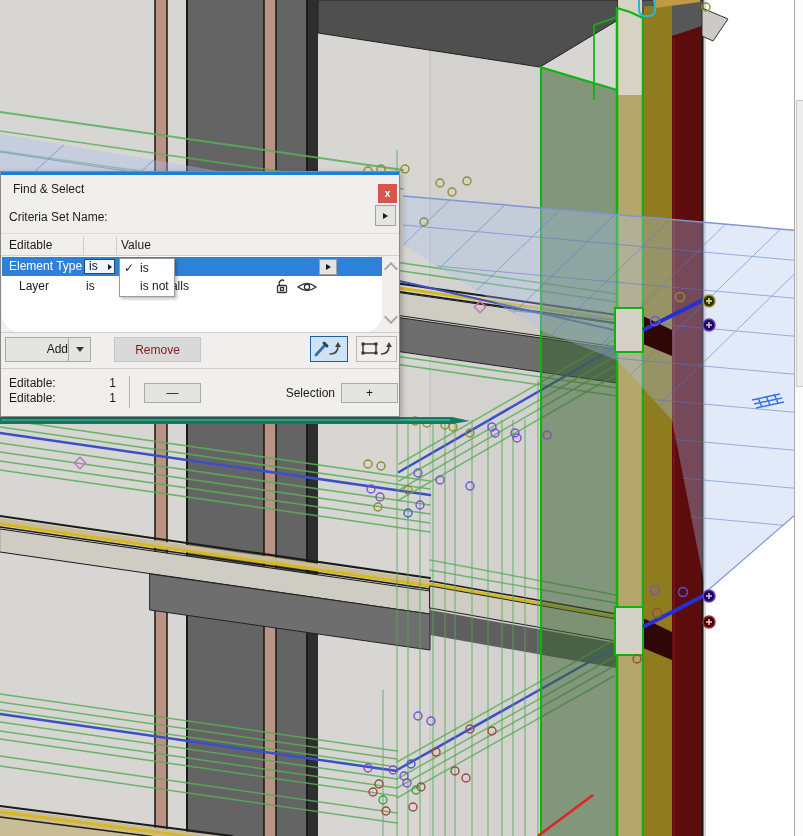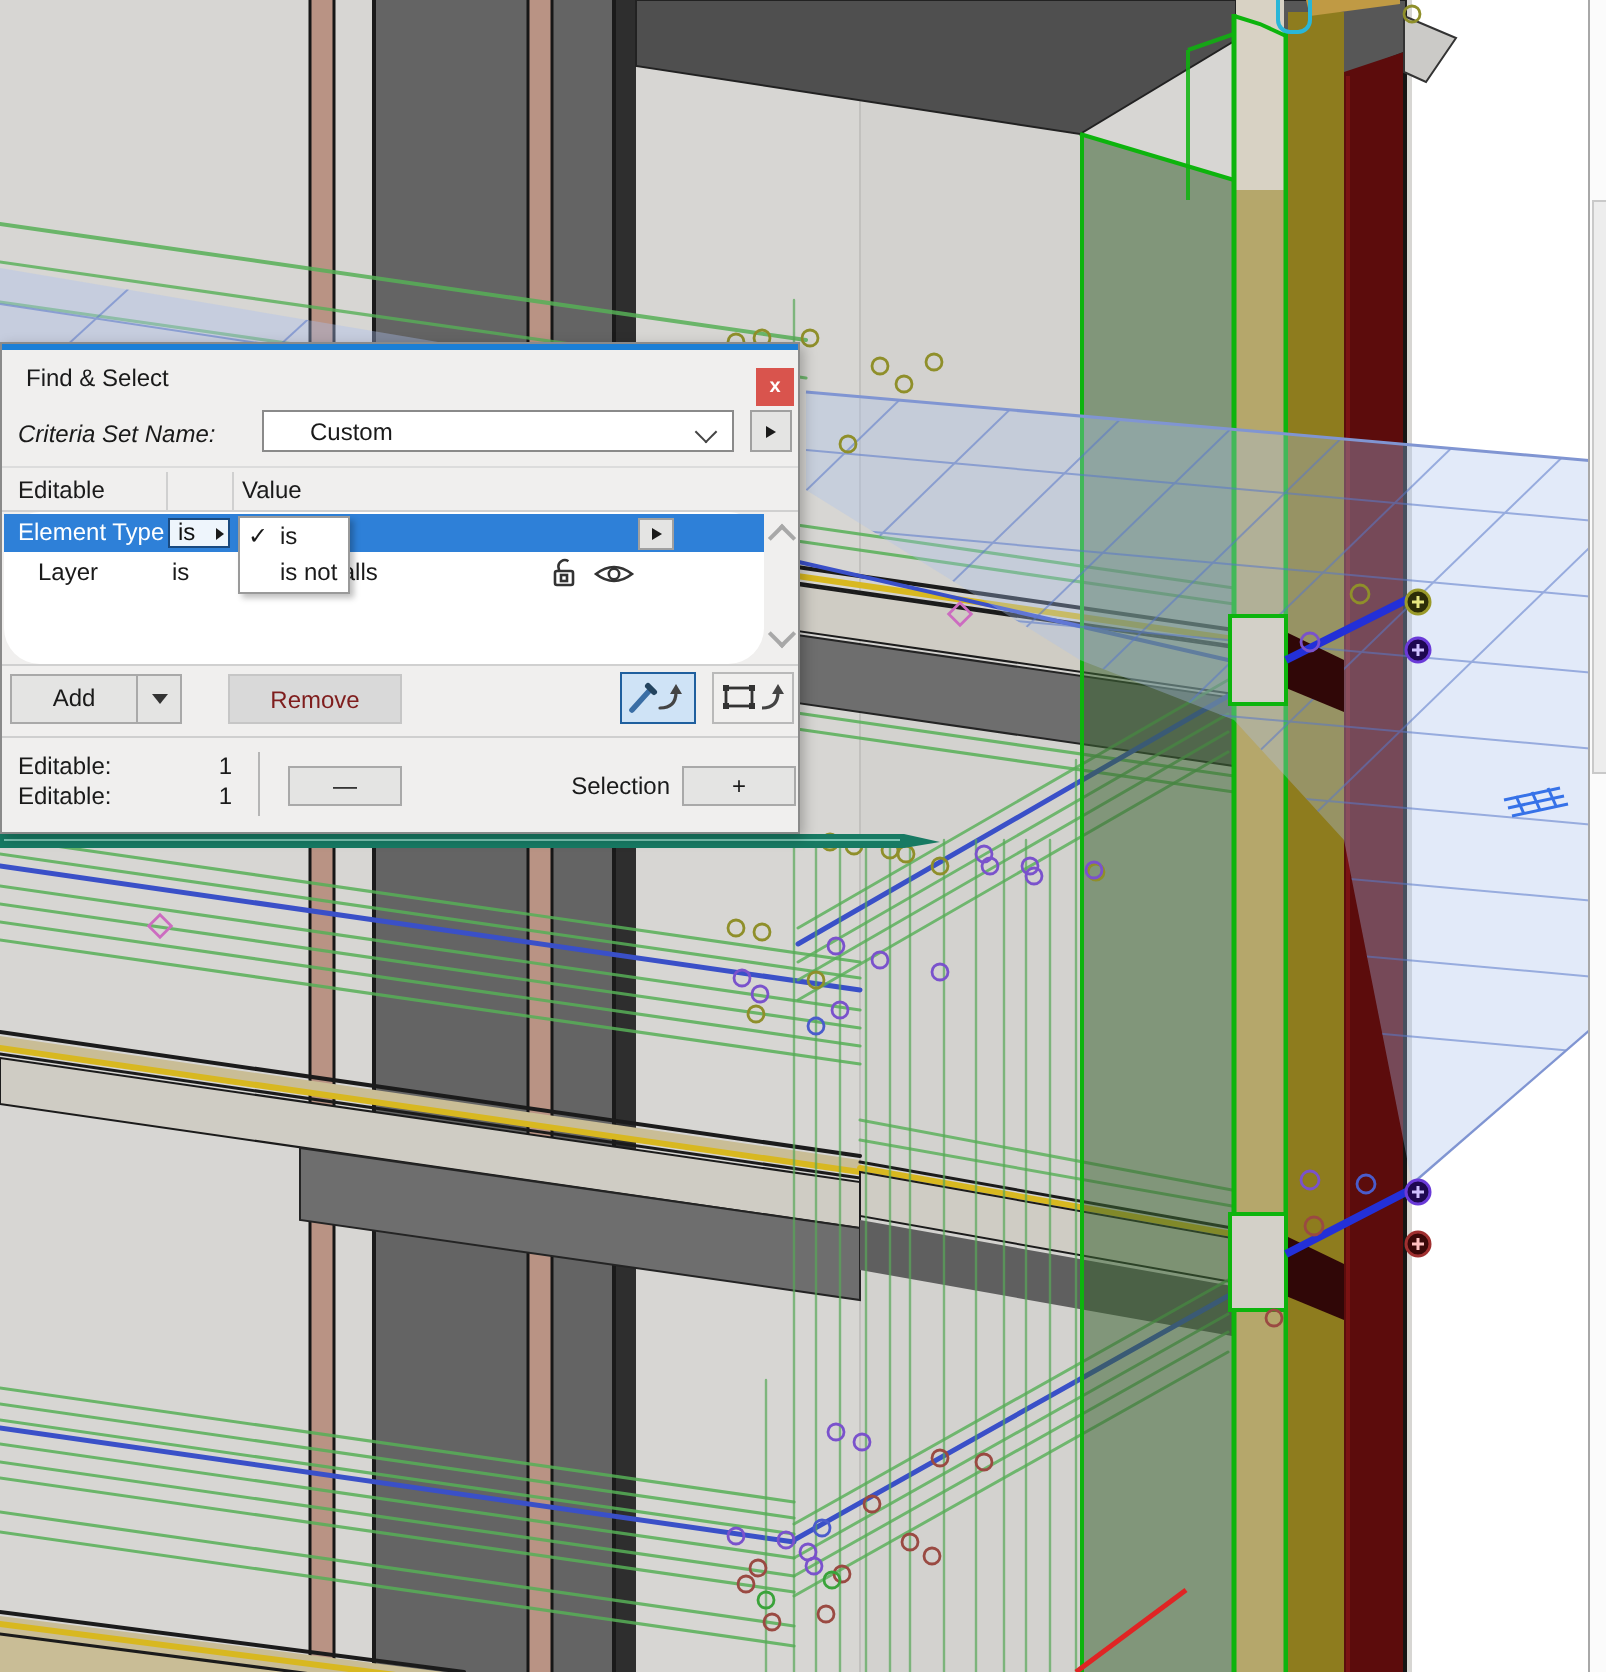--- a/index.html
+++ b/index.html
@@ -6,21 +6,21 @@
   body{width:803px;height:836px;position:relative;overflow:hidden;background:#fff;
        font-family:"Liberation Sans","DejaVu Sans",sans-serif;font-size:12px;color:#1a1a1a;}
   #scene{position:absolute;left:0;top:0;}
   
   #dlg{position:absolute;left:0;top:171;width:398px;height:244px;background:#f0efee;
        border:1px solid #8a8a8a;box-shadow:2px 2px 6px rgba(0,0,0,.25);}
   #dlg .accent{position:absolute;left:0;top:0;width:100%;height:3px;}
   .title{position:absolute;left:12px;top:10px;font-size:12px;}
   .closebtn{position:absolute;right:2px;top:12px;width:19px;height:19px;background:#d9544d;
        color:#fff;font-weight:bold;font-size:10px;text-align:center;line-height:19px;cursor:default;}
-  .csn-label{position:absolute;left:8px;top:38px;font-style:italic;}
+  .csn-label{position:absolute;left:8px;top:38px;}
   .combo{position:absolute;left:130px;top:33px;width:236px;height:21px;background:#fff;
        border:1px solid #8a8a8a;line-height:21px;padding-left:23px;box-sizing:border-box;}
   .combo .chev{position:absolute;right:9px;top:6px;width:7px;height:7px;
        border-left:1.5px solid #444;border-bottom:1.5px solid #444;transform:rotate(-45deg);}
   .sidebtn{position:absolute;width:21px;height:21px;background:#e4e4e3;border:1px solid #a0a0a0;
        box-sizing:border-box;display:flex;align-items:center;justify-content:center;}
   .tri-r{width:0;height:0;border-left:6px solid #1a1a1a;border-top:4px solid transparent;border-bottom:4px solid transparent;}
   .tri-r.sm{border-left-width:5px;border-top-width:3.5px;border-bottom-width:3.5px;}
   .tri-d{width:0;height:0;border-top:5px solid #333;border-left:4px solid transparent;border-right:4px solid transparent;}
   .hsep{position:absolute;left:0;width:100%;height:1px;background:#dcdcdc;}
@@ -41,21 +41,21 @@
   .menu{position:absolute;left:117px;top:2px;width:54px;height:37px;background:#fff;
        border:1px solid #9a9a9a;box-shadow:2px 2px 3px rgba(0,0,0,.25);z-index:5;}
   .menu .it{position:absolute;left:0;width:100%;height:18px;line-height:18px;}
   .menu .it .txt{position:absolute;left:20px;}
   .menu .it .chk{position:absolute;left:4px;font-weight:bold;}
   .lscroll{position:absolute;right:-16px;width:14px;top:0;height:76px;}
   .chev-up,.chev-dn{position:absolute;left:2px;width:8px;height:8px;border-left:2px solid #a8a8a8;border-top:2px solid #a8a8a8;}
   .chev-up{top:8px;transform:rotate(45deg);}
   .chev-dn{top:56px;transform:rotate(225deg);}
   .btn{position:absolute;background:#e4e4e3;border:1px solid #a9a9a9;box-sizing:border-box;
-       text-align:center;display:flex;align-items:center;justify-content:center;}
+       text-align:right;display:flex;align-items:center;justify-content:center;}
   #addbtn{left:4px;top:165px;width:86px;height:25px;padding:0;}
   #addbtn .main{flex:1;line-height:23px;}
   #addbtn .arrow{width:21px;height:100%;border-left:1px solid #a9a9a9;display:flex;align-items:center;justify-content:center;}
   #removebtn{left:113px;top:165px;width:87px;height:25px;background:#d9d9d9;border-color:#c6c6c6;color:#7f1d1d;}
   #pickbtn{left:309px;top:164px;width:38px;height:26px;background:#cfe3f6;border:1.5px solid #1f5f9e;}
   #marqbtn{left:355px;top:164px;width:41px;height:26px;background:#f0efee;border:1px solid #b9b9b9;}
   .sum-l{position:absolute;left:8px;}
   .sum-v{position:absolute;left:85px;width:30px;text-align:right;}
   #minusbtn{left:143px;top:211px;width:57px;height:20px;}
   #plusbtn{left:340px;top:211px;width:57px;height:20px;}
@@ -355,24 +355,20 @@
 <div id="vsb">
   <div class="thumb"></div>
 </div>
 
 <div id="dlg" style="top:171px;">
   <div class="accent" style="background:#1b7fd6"></div>
   <div class="title">Find &amp; Select</div>
   <div class="closebtn">x</div>
 
   <div class="csn-label">Criteria Set Name:</div>
-  <div class="combo">
-    <span>Custom</span>
-    <span class="chev"></span>
-  </div>
   <div class="sidebtn" style="left:374px;top:33px;">
     <span class="tri-r sm"></span>
   </div>
 
   <div class="hsep" style="top:61px;"></div>
   <div class="hdr" style="left:8px;">Editable</div>
   <div class="hdr" style="left:120px;">Value</div>
   <div class="vline" style="left:82px;top:64px;height:19px;"></div>
   <div class="vline" style="left:115px;top:64px;height:19px;"></div>
   <div class="hsep" style="top:83px;background:#d0d0d0;"></div>

